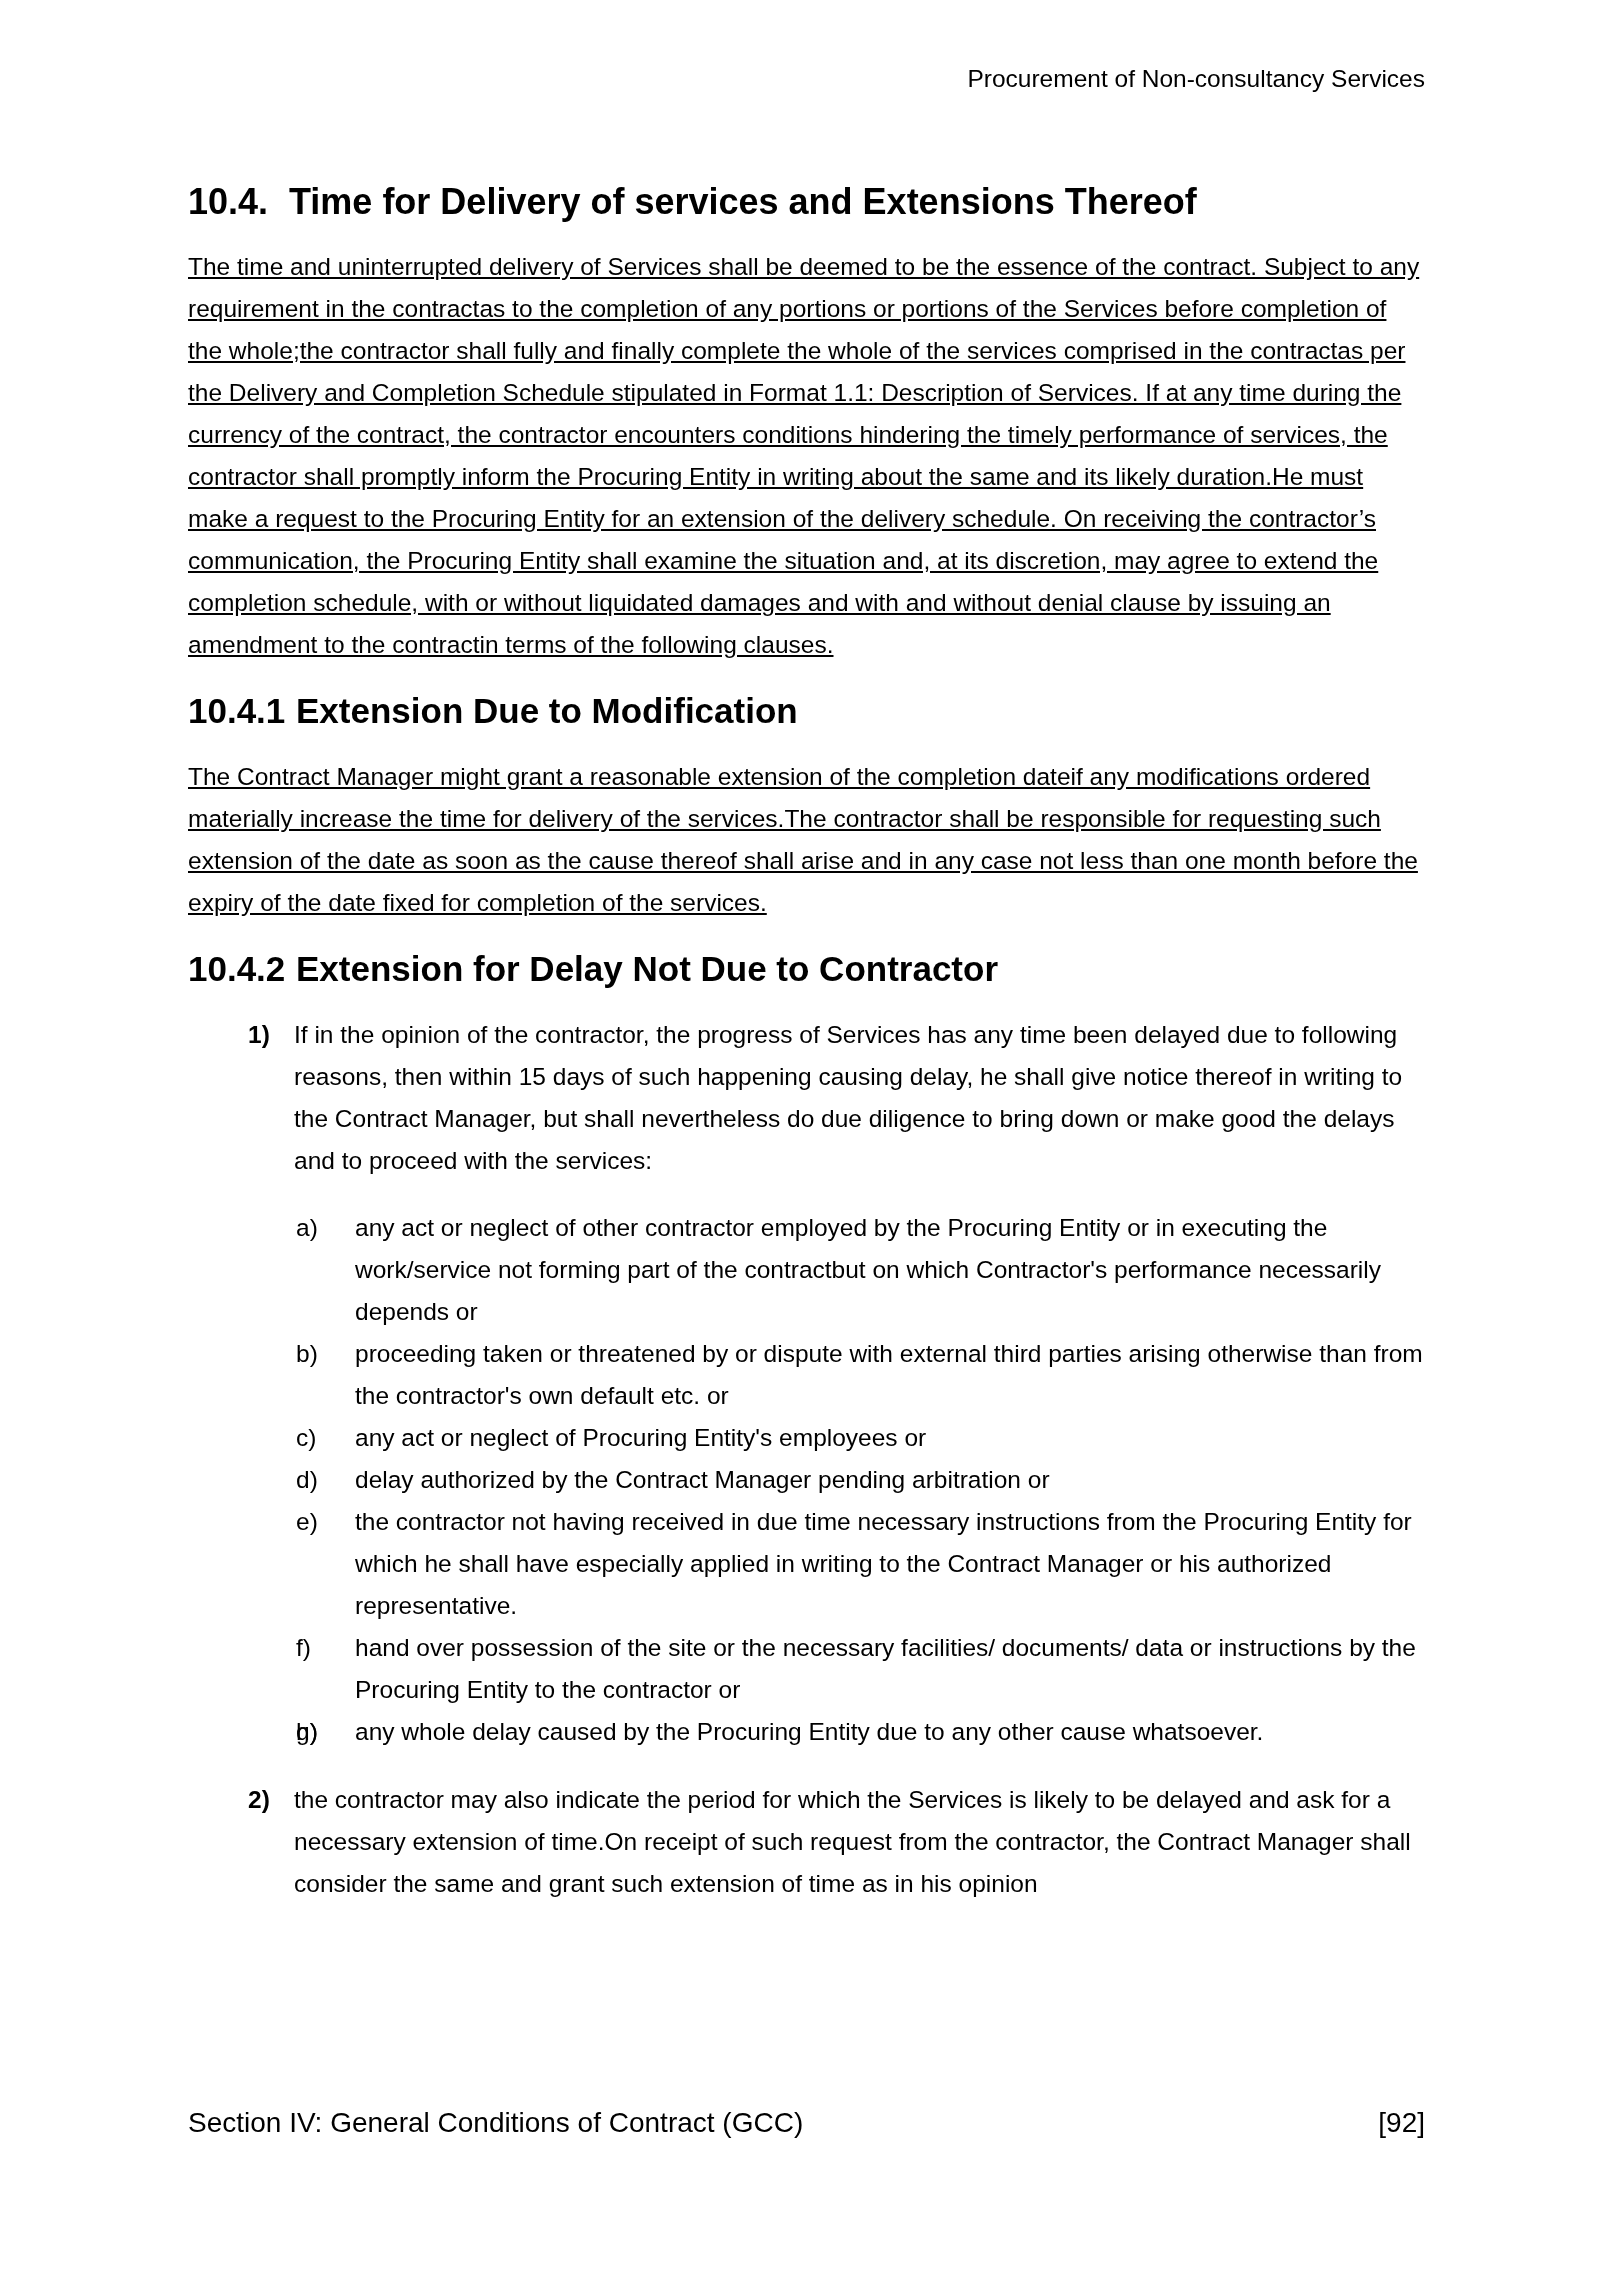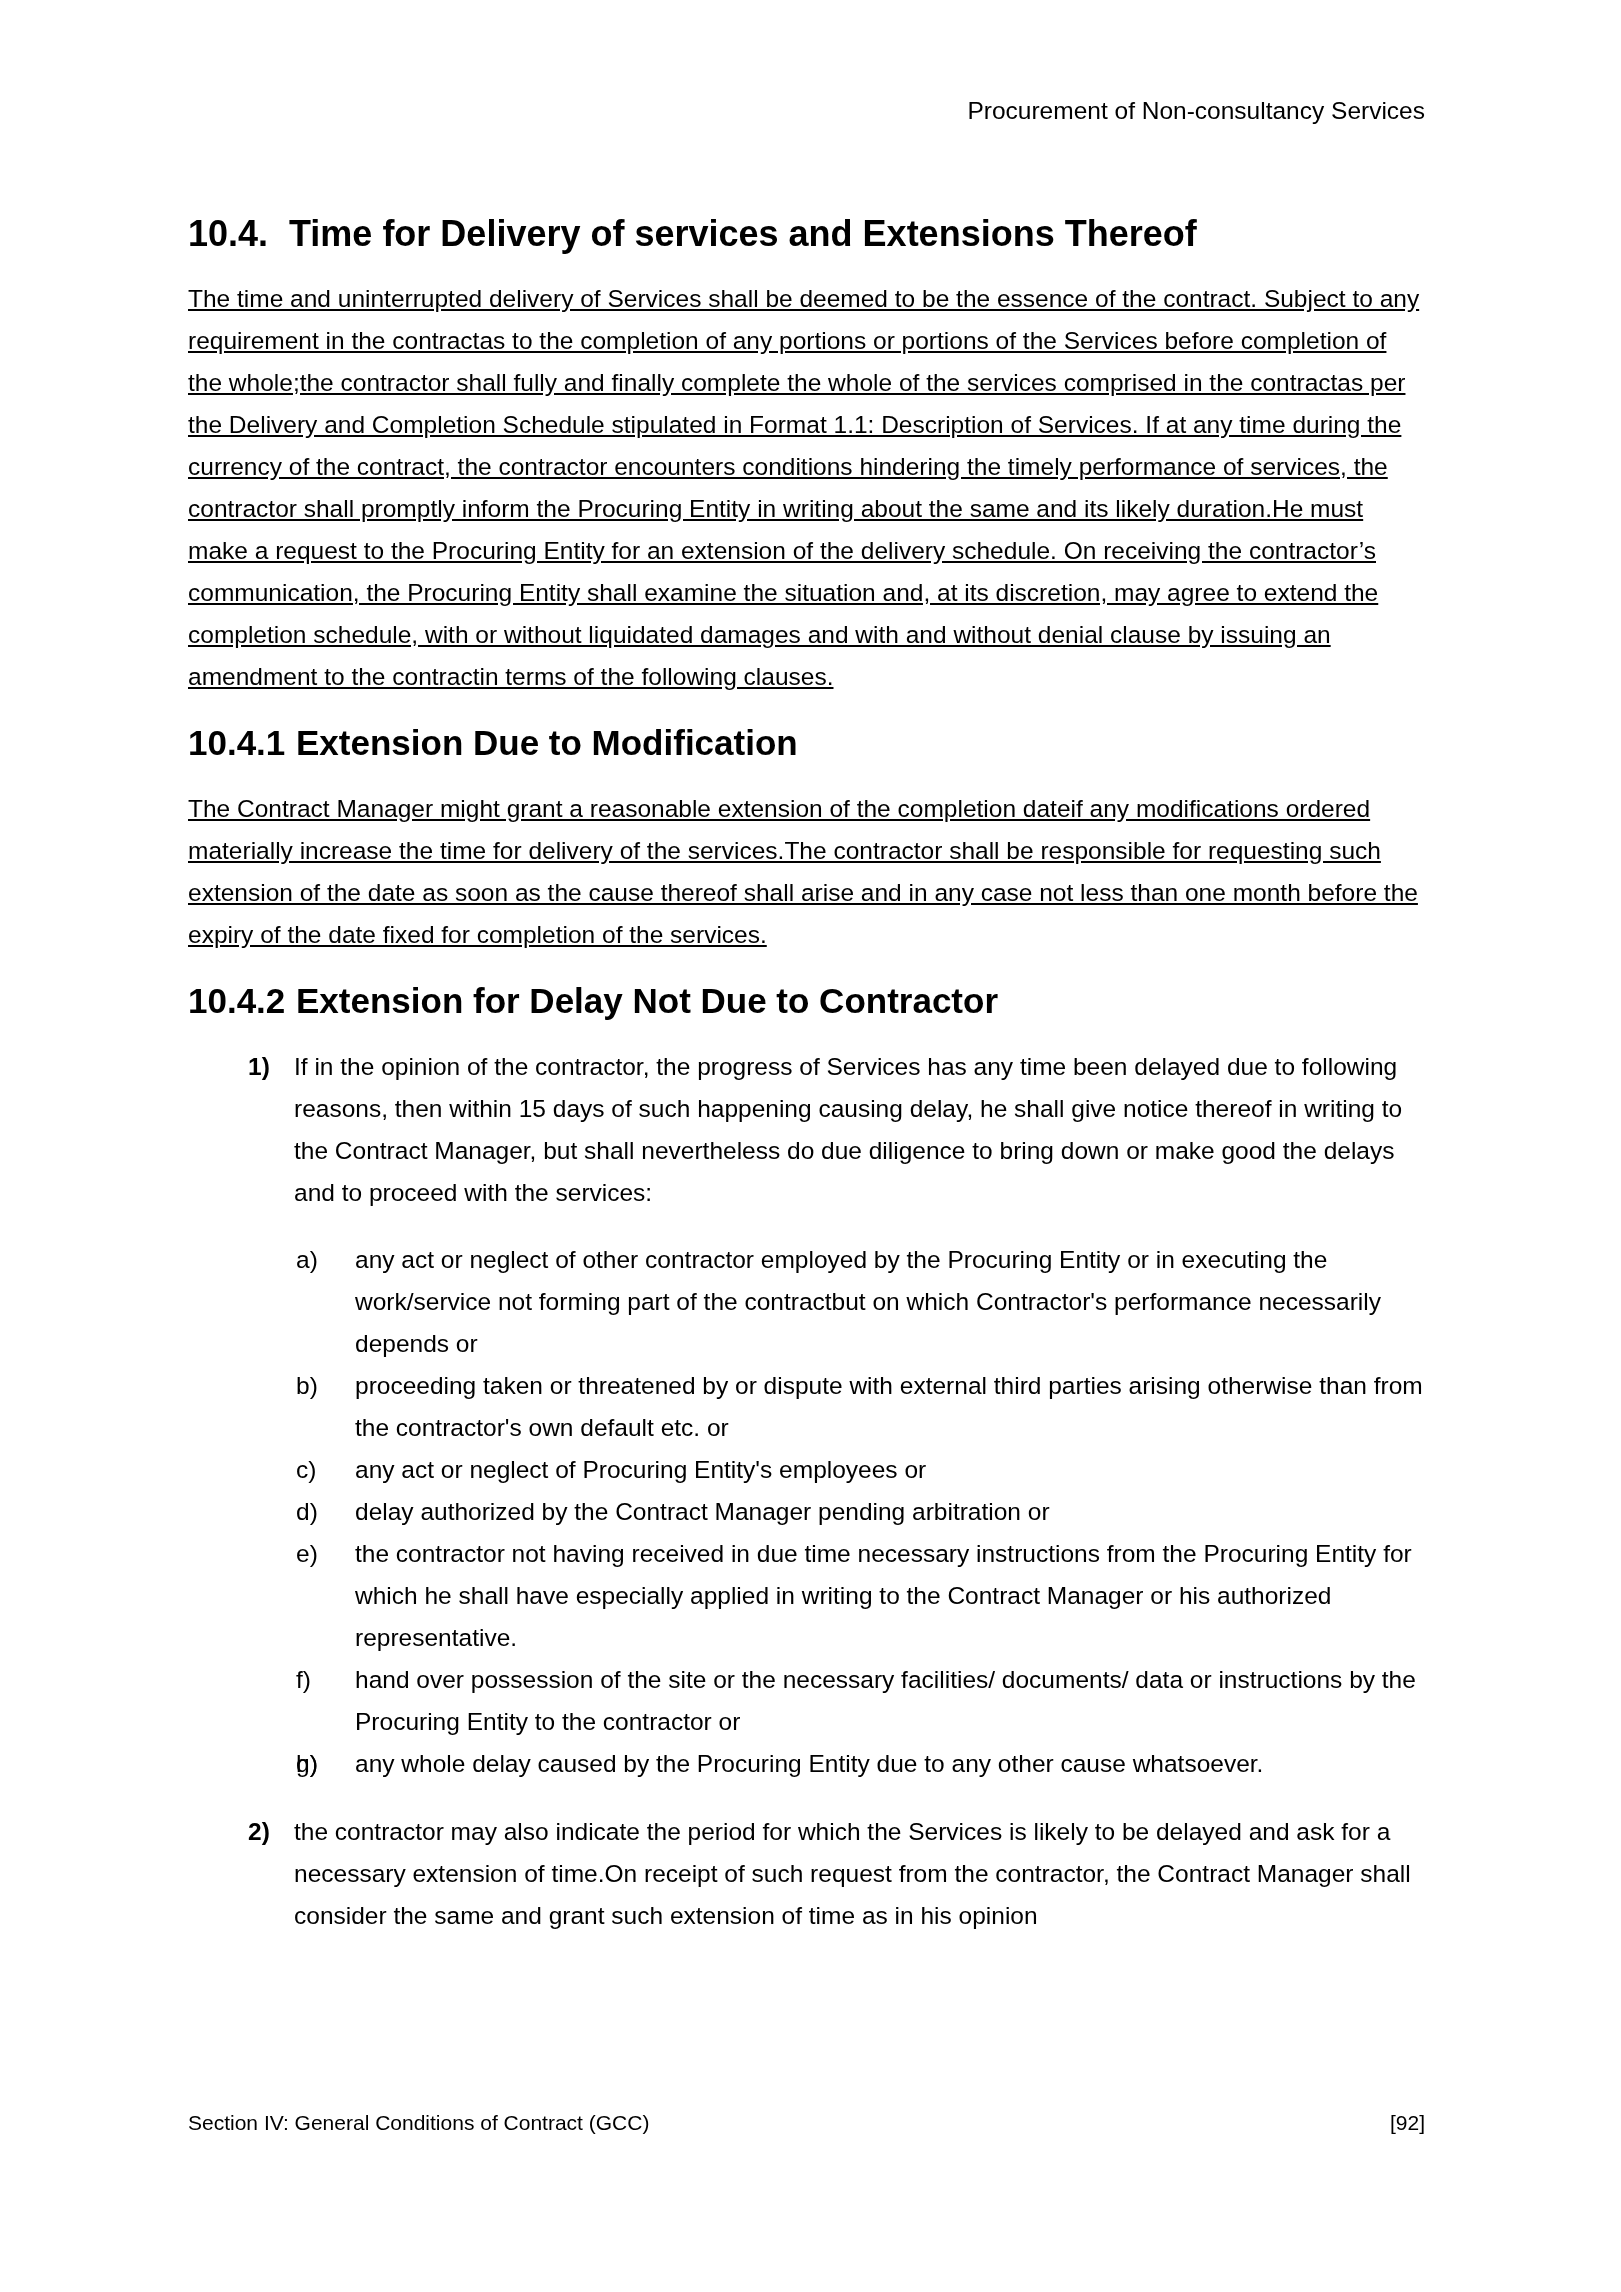--- a/index.html
+++ b/index.html
@@ -12,21 +12,21 @@
     width: 1621px;
     height: 2293px;
     background: #ffffff;
     color: #000000;
     font-family: "Liberation Sans", sans-serif;
     box-sizing: border-box;
     padding: 0 196px 0 188px;
     overflow: hidden;
   }
   .page-header {
-    padding-top: 96px;
+    padding-top: 64px;
     text-align: right;
     font-size: 24.5px;
     line-height: 29px;
   }
   h1.section-heading {
     margin: 90px 0 0 0;
     font-size: 36px;
     line-height: 37px;
     font-weight: bold;
   }
@@ -78,21 +78,21 @@
     top: 0;
     font-weight: normal;
   }
   .page-footer {
     position: absolute;
     left: 188px;
     right: 196px;
     top: 2107px;
     display: flex;
     justify-content: space-between;
-    font-size: 21px;
+    font-size: 28px;
     line-height: 31px;
     gap: 44px;
   }
 </style>
 </head>
 <body>
 
 <div class="page">
 
   <div class="page-header">Procurement of Non-consultancy Services</div>

